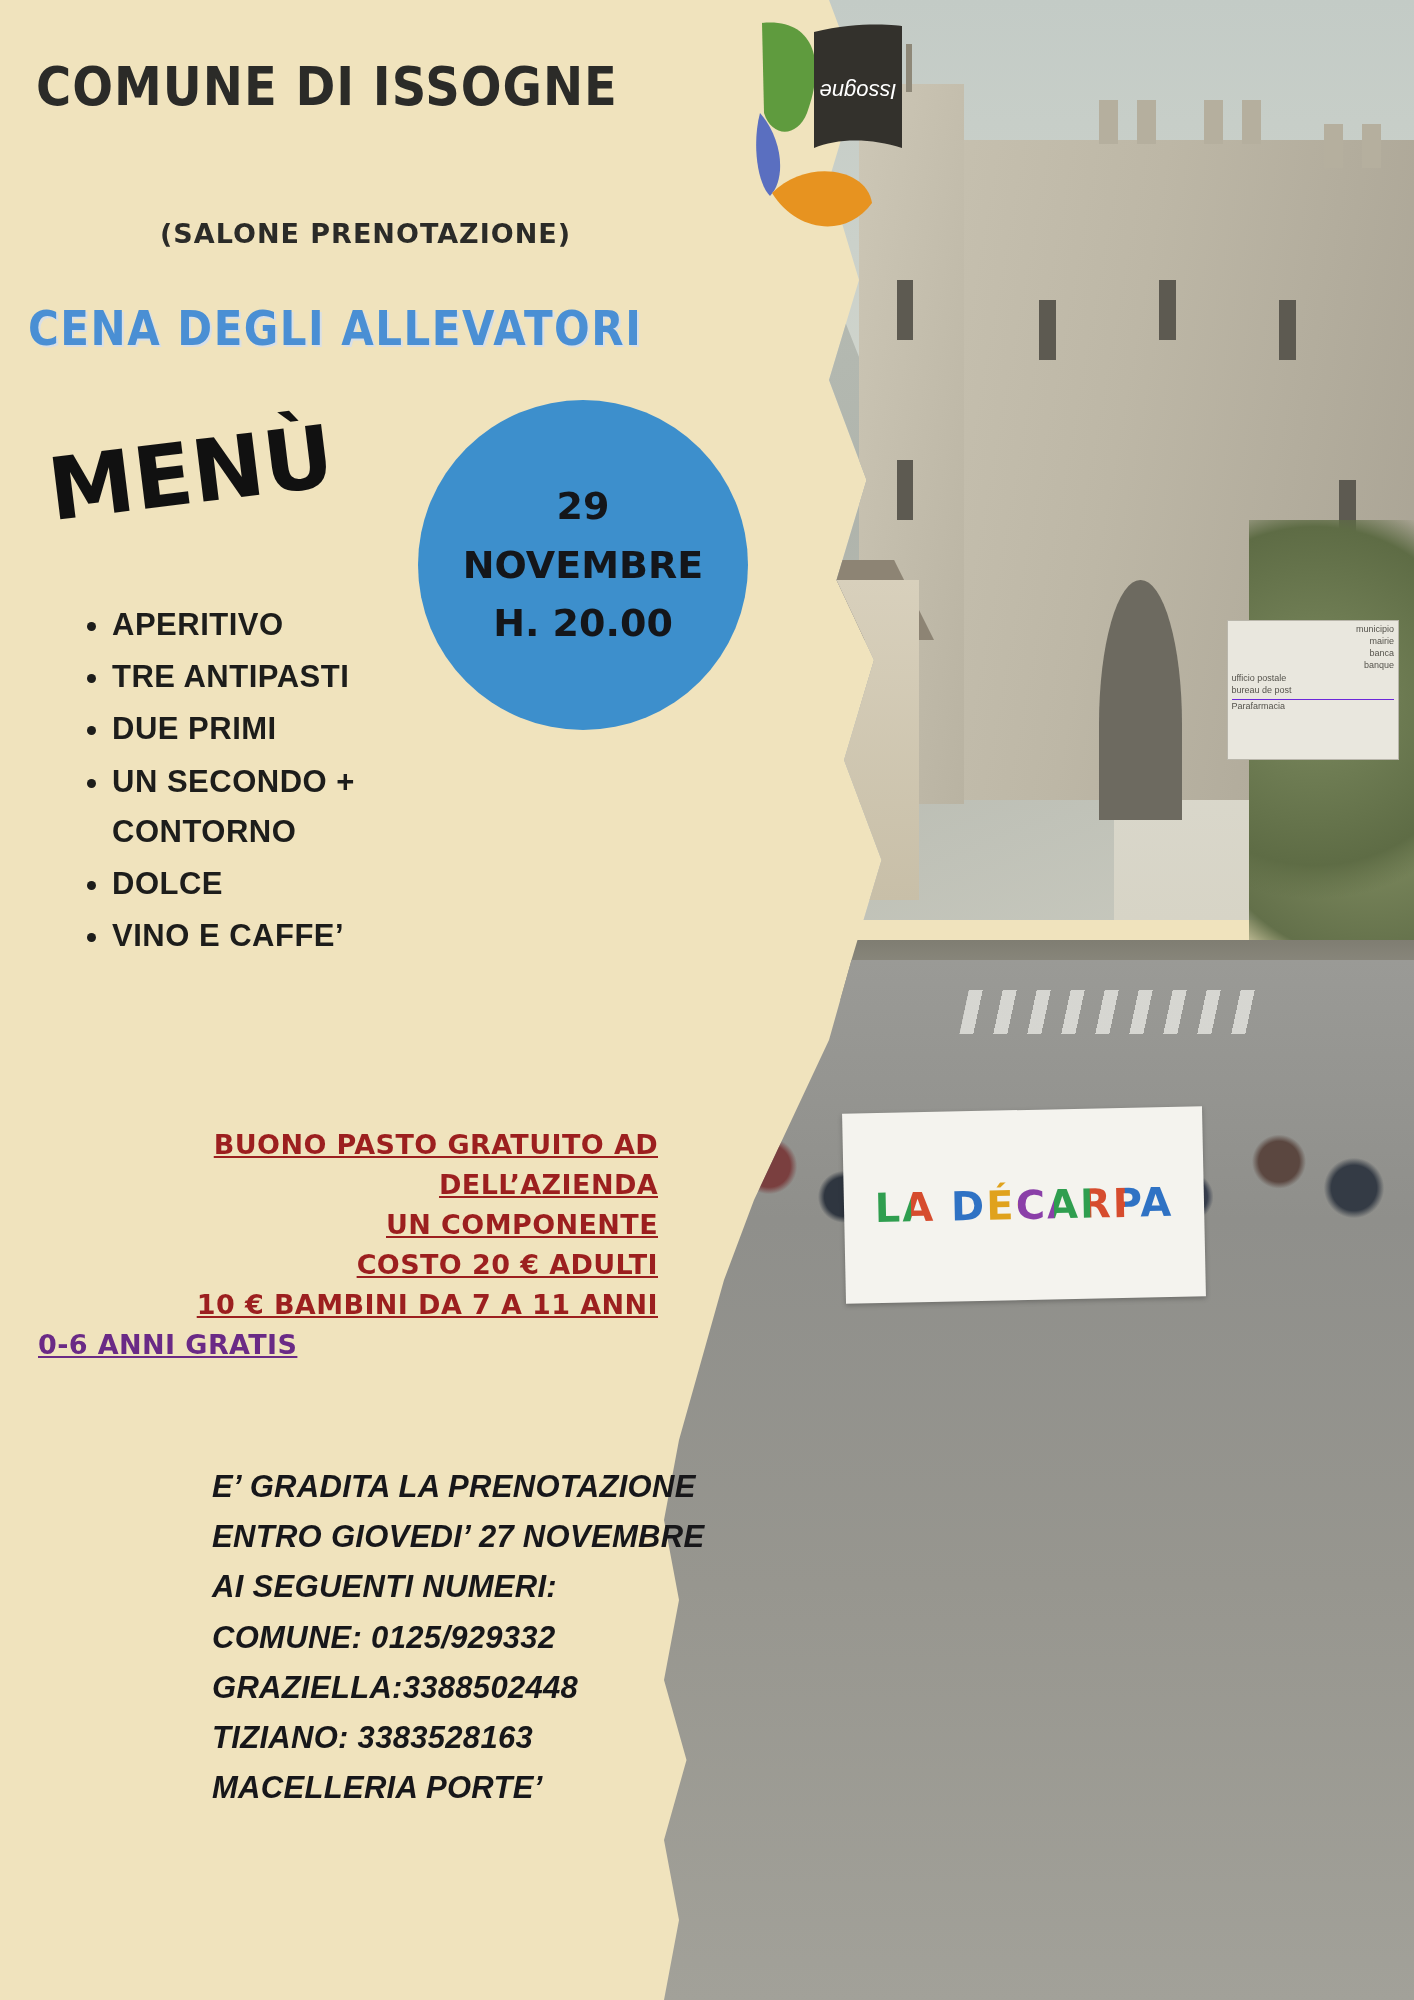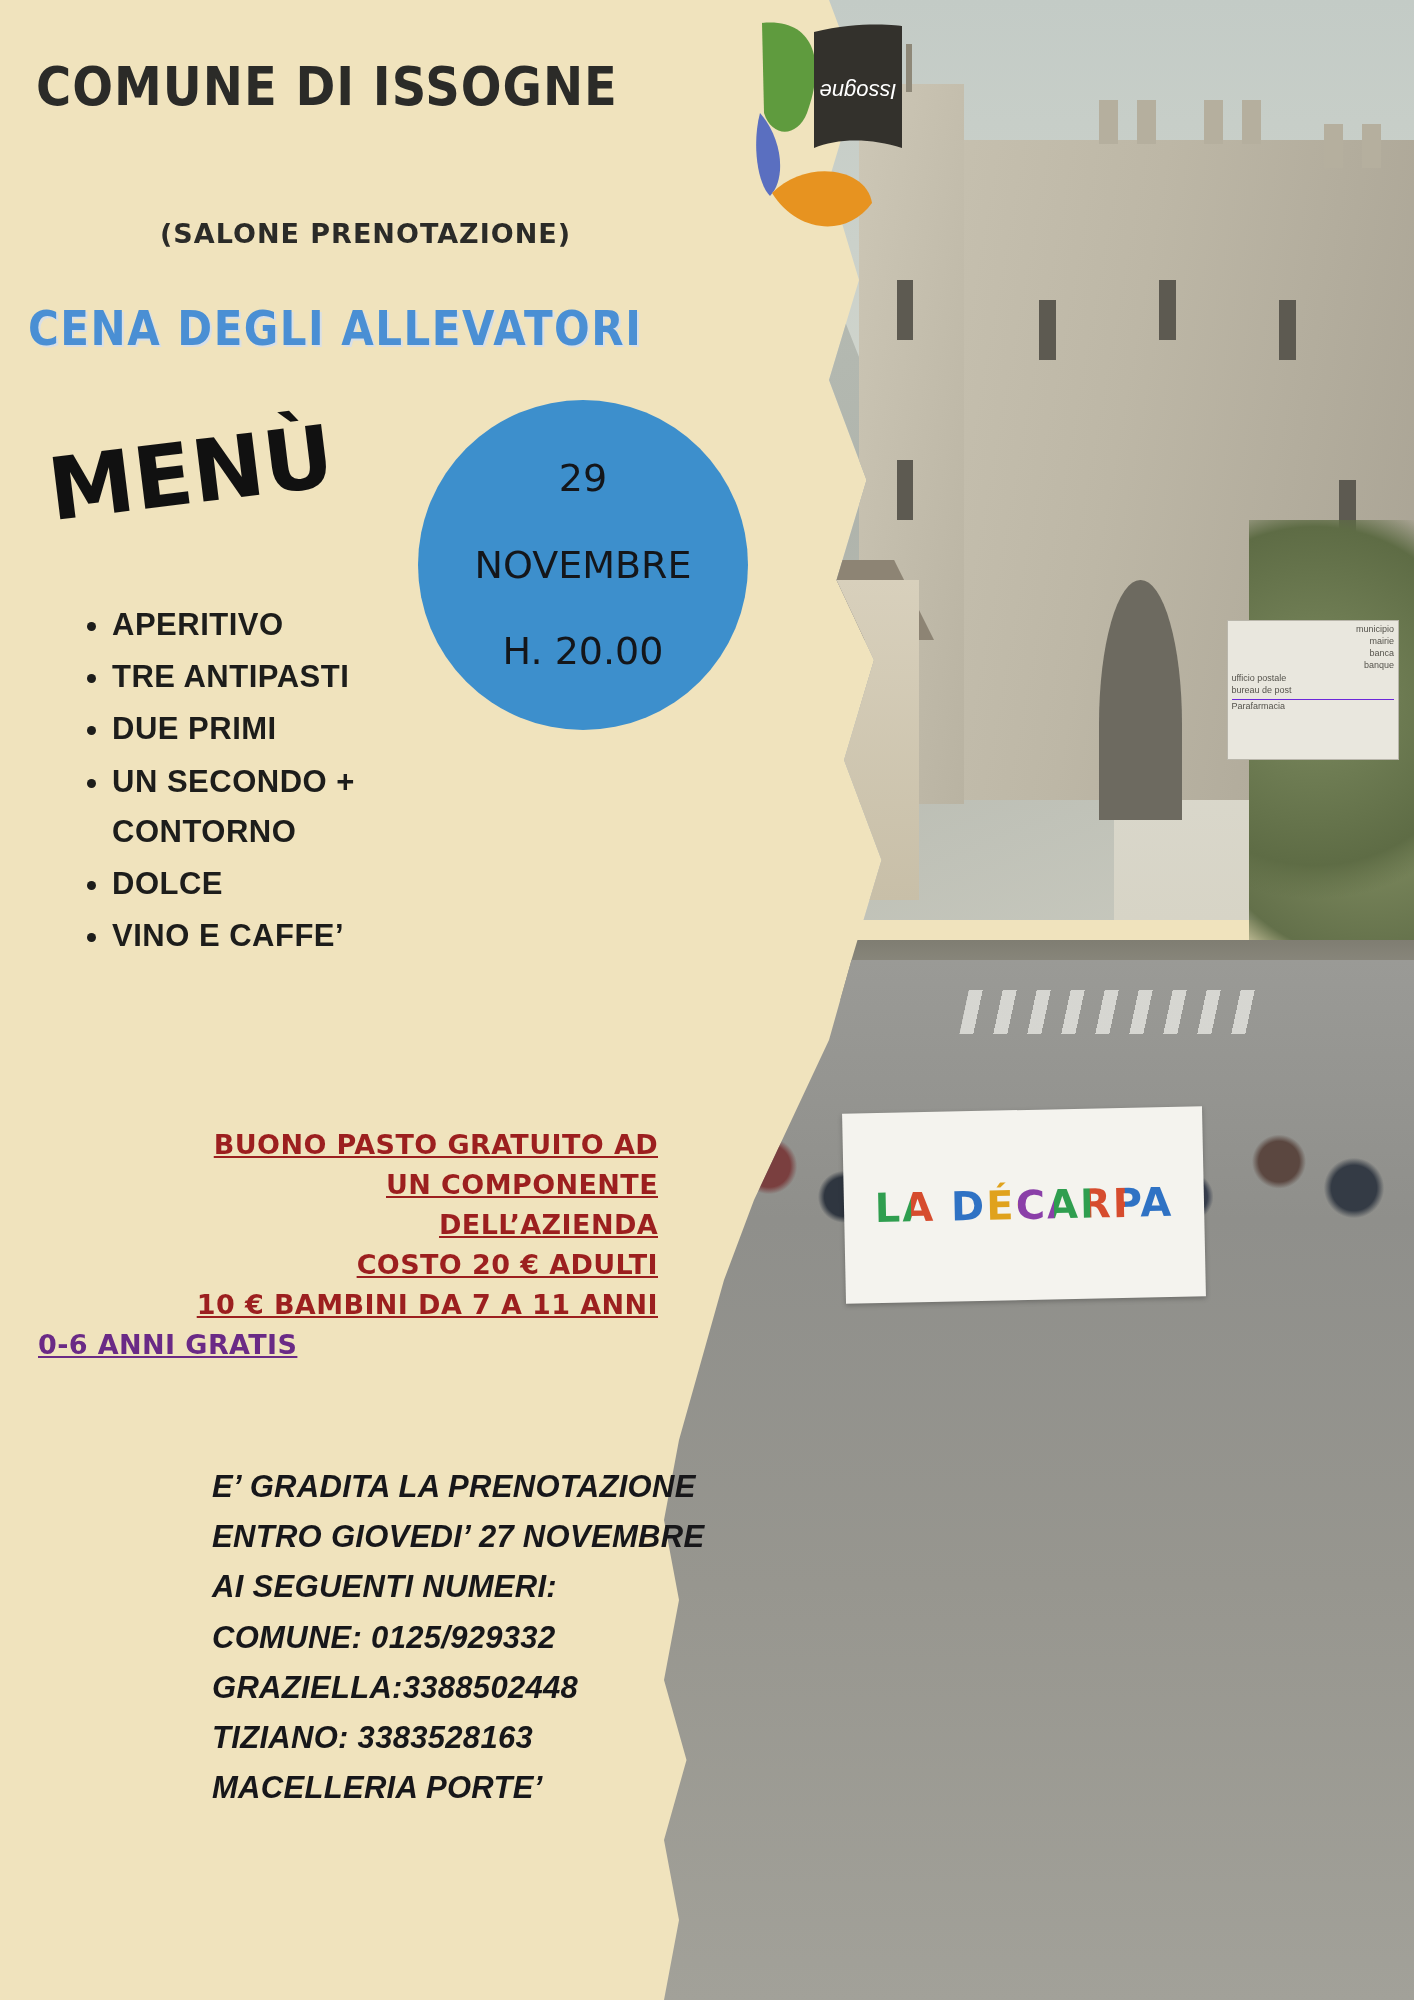--- a/index.html
+++ b/index.html
@@ -259,22 +259,21 @@
     background: #3d8fcc;
     display: flex;
     flex-direction: column;
     align-items: center;
     justify-content: center;
     z-index: 6;
     color: #14161a;
     font-family: "DejaVu Sans", sans-serif;
     font-size: 38px;
     line-height: 1.55;
-    font-weight: normal;
-    gap: 28px;
+    font-weight: bold;
   }
 
   #menu-list {
     position: absolute;
     left: 70px;
     top: 600px;
     width: 420px;
     margin: 0;
     padding: 0 0 0 42px;
     list-style: disc;
@@ -417,22 +416,22 @@
     <li>APERITIVO</li>
     <li>TRE ANTIPASTI</li>
     <li>DUE PRIMI</li>
     <li>UN SECONDO + CONTORNO</li>
     <li>DOLCE</li>
     <li>VINO E CAFFE’</li>
   </ul>
 
   <div id="price-block">
     <span class="red">BUONO PASTO GRATUITO AD</span>
+    <span class="red">DELL’AZIENDA</span>
     <span class="red">UN COMPONENTE</span>
-    <span class="red">DELL’AZIENDA</span>
     <span class="red">COSTO 20 € ADULTI</span>
     <span class="red">10 € BAMBINI DA 7 A 11 ANNI</span>
     <span class="purple">0-6 ANNI GRATIS</span>
   </div>
 
   <div id="contact-block">
     <div>E’ GRADITA LA PRENOTAZIONE</div>
     <div>ENTRO GIOVEDI’ 27 NOVEMBRE</div>
     <div>AI SEGUENTI NUMERI:</div>
     <div>COMUNE: 0125/929332</div>

